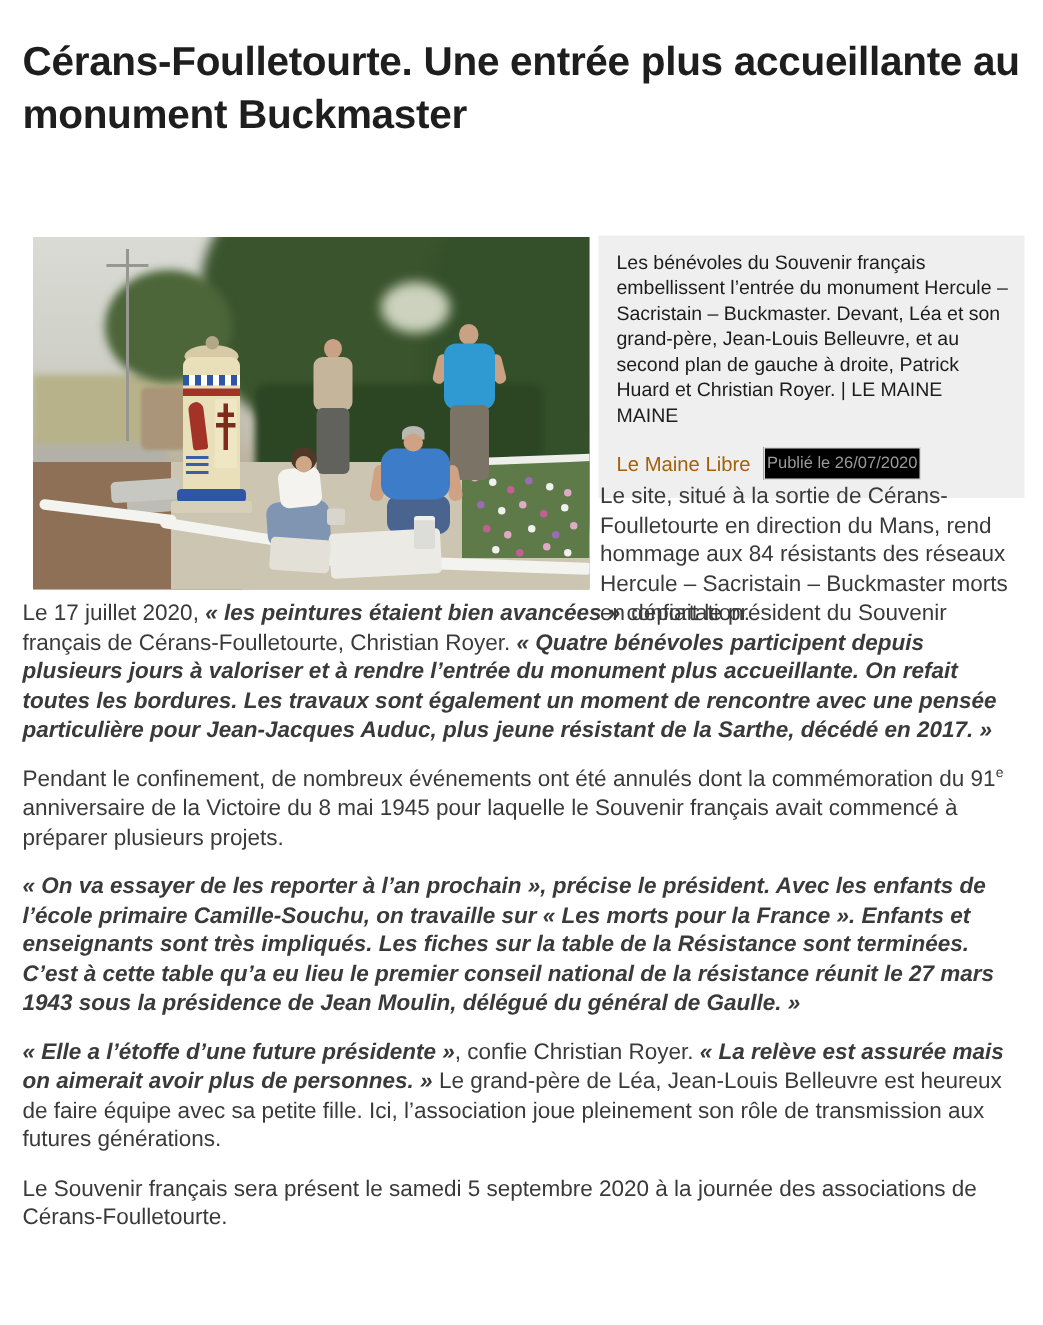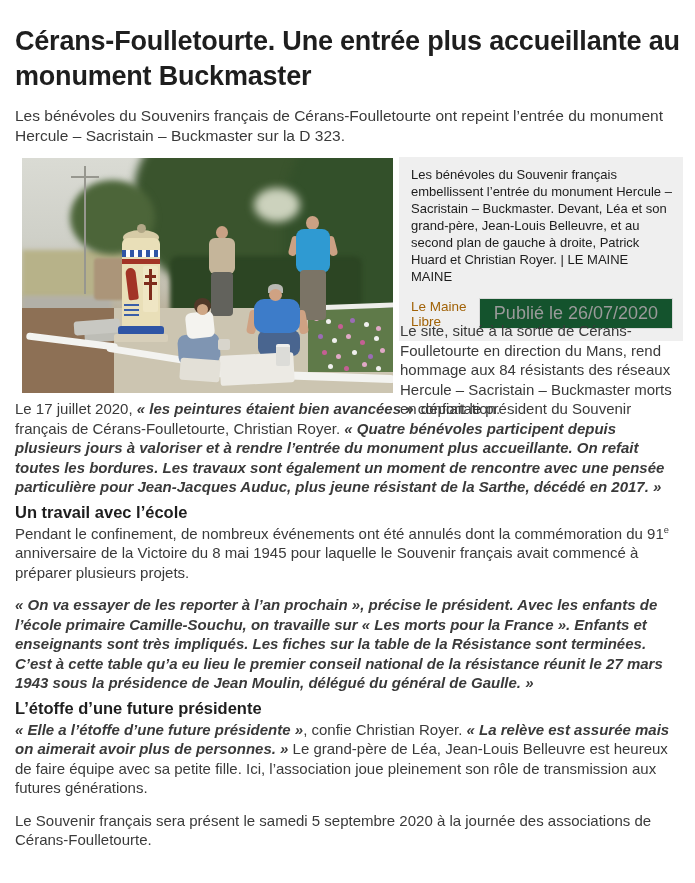--- a/index.html
+++ b/index.html
@@ -75,42 +75,41 @@
         box-shadow:12px 3px #f0f0ee,24px 8px #c45f93,36px 2px #9a6cb5,50px 6px #f0f0ee,62px 10px #e0a9c6,
                    4px 18px #9a6cb5,18px 22px #f0f0ee,32px 18px #e0a9c6,46px 24px #c45f93,60px 20px #f0f0ee,
                    8px 34px #c45f93,22px 38px #e0a9c6,38px 34px #f0f0ee,54px 38px #9a6cb5,66px 32px #e0a9c6,
                    14px 48px #f0f0ee,30px 50px #c45f93,48px 46px #e0a9c6,62px 50px #f0f0ee;}
   
   .caption-box{position:absolute;left:399px;top:157px;width:284px;box-sizing:border-box;
                background:#efefef;padding:9px 10px 12px 12px;}
   .caption{margin:0;font-size:13px;line-height:17px;color:#1c1c1c;}
   .attrib{margin-top:13px;display:flex;align-items:center;}
   .source{font-size:13.5px;color:#a16207;margin-right:9px;}
-  .published{font-size:18px;color:#9a9a9a;border:1px solid #d9d9d9;background:#14532d;
-             padding:4px 14px;white-space:nowrap;}
+  .published{font-size:11px;color:#9a9a9a;border:1px solid #d9d9d9;background:#000000;
+             padding:4px 1px;white-space:nowrap;}
   
   .side-p{position:absolute;left:400px;top:321px;width:292px;font-size:15px;line-height:19.5px;}
   .side-p p{margin:0;}
   .body-text{position:absolute;left:15px;top:399px;width:668px;font-size:15px;line-height:19.5px;}
   .body-text p{margin:13px 0 0;}
   .body-text p:first-child{margin-top:0;}
   .body-text h2{margin:5px 0 1px;font-size:16.5px;line-height:21px;color:#1e1e1e;}
   .body-text h2 + p{margin-top:0;}
   .it{font-style:italic;font-weight:bold;}
   .bit{font-style:italic;font-weight:700;}
   sup{font-size:0.62em;line-height:0;}
 </style>
 </head>
 <body>
 
 <div class="page">
 
   <h1 class="title">Cérans-Foulletourte. Une entrée plus accueillante au monument Buckmaster</h1>
 
-  <p class="lede">Les bénévoles du Souvenirs français de Cérans-Foulletourte ont repeint l’entrée du monument Hercule – Sacristain – Buckmaster sur la D 323.</p>
 
   <div class="photo">
     <div class="field"></div>
     <div class="road"></div>
     <div class="tree-a"></div>
     <div class="tree-b"></div>
     <div class="tree-c"></div>
     <div class="tree-gap"></div>
     <div class="pole"></div>
     <div class="pole-arm"></div>
@@ -172,21 +171,19 @@
       <span class="published">Publié le 26/07/2020</span>
     </div>
   </div>
 
   <div class="side-p">
       <p><span>Le site, situé à la sortie de Cérans-Foulletourte en direction du Mans, rend hommage aux 84 résistants des réseaux Hercule – Sacristain – Buckmaster morts en déportation.</span></p>
     </div>
 
   <div class="body-text">
       <p><span>Le 17 juillet 2020, </span><span class="it">« les peintures étaient bien avancées »</span><span> confiait le président du Souvenir français de Cérans-Foulletourte, Christian Royer. </span><span class="it">« Quatre bénévoles participent depuis plusieurs jours à valoriser et à rendre l’entrée du monument plus accueillante. On refait toutes les bordures. Les travaux sont également un moment de rencontre avec une pensée particulière pour Jean-Jacques Auduc, plus jeune résistant de la Sarthe, décédé en 2017. »</span></p>
-      <h2>Un travail avec l’école</h2>
       <p><span>Pendant le confinement, de nombreux événements ont été annulés dont la commémoration du 91</span><sup>e</sup><span> anniversaire de la Victoire du 8 mai 1945 pour laquelle le Souvenir français avait commencé à préparer plusieurs projets.</span></p>
       <p><span class="it">« On va essayer de les reporter à l’an prochain », précise le président. Avec les enfants de l’école primaire Camille-Souchu, on travaille sur « Les morts pour la France ». Enfants et enseignants sont très impliqués. Les fiches sur la table de la Résistance sont terminées. C’est à cette table qu’a eu lieu le premier conseil national de la résistance réunit le 27 mars 1943 sous la présidence de Jean Moulin, délégué du général de Gaulle. »</span></p>
-      <h2>L’étoffe d’une future présidente</h2>
       <p><span class="it">« Elle a l’étoffe d’une future présidente »</span><span>, confie Christian Royer. </span><span class="bit">« La relève est assurée mais on aimerait avoir plus de personnes. »</span><span> Le grand-père de Léa, Jean-Louis Belleuvre est heureux de faire équipe avec sa petite fille. Ici, l’association joue pleinement son rôle de transmission aux futures générations.</span></p>
       <p><span>Le Souvenir français sera présent le samedi 5 septembre 2020 à la journée des associations de Cérans-Foulletourte.</span></p>
     </div>
 
 </div>
 
 </body></html>

